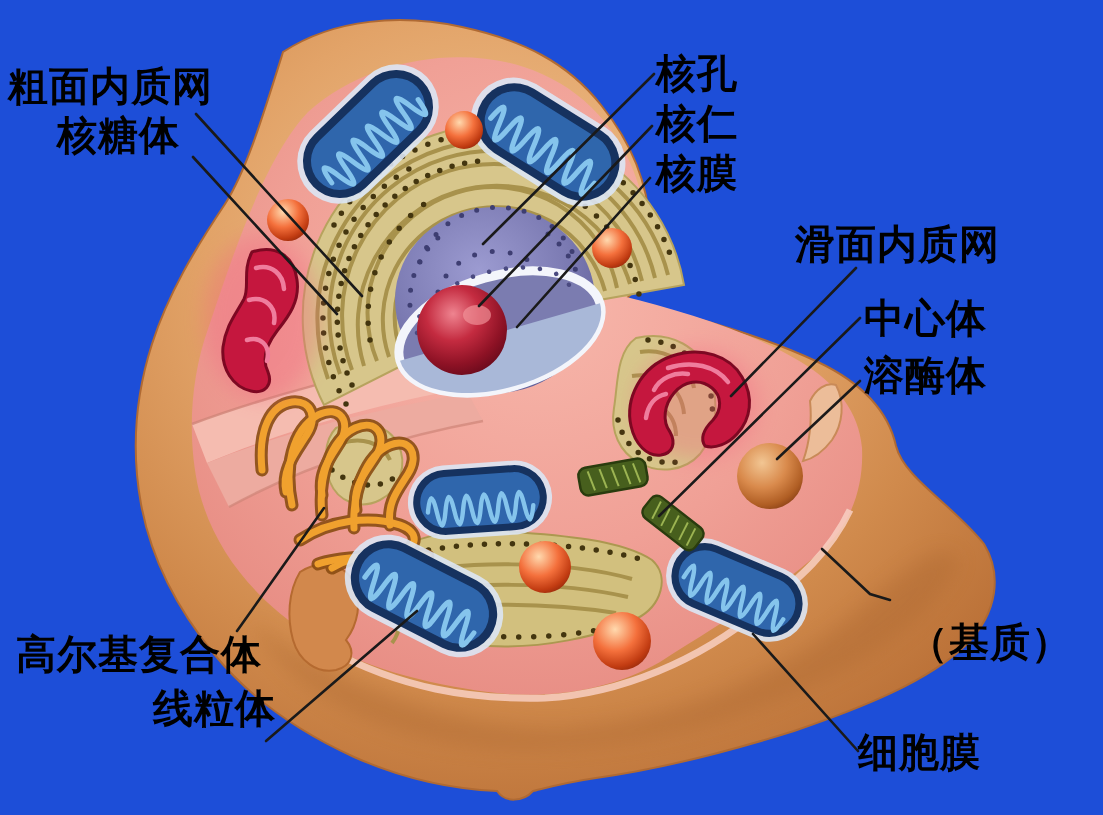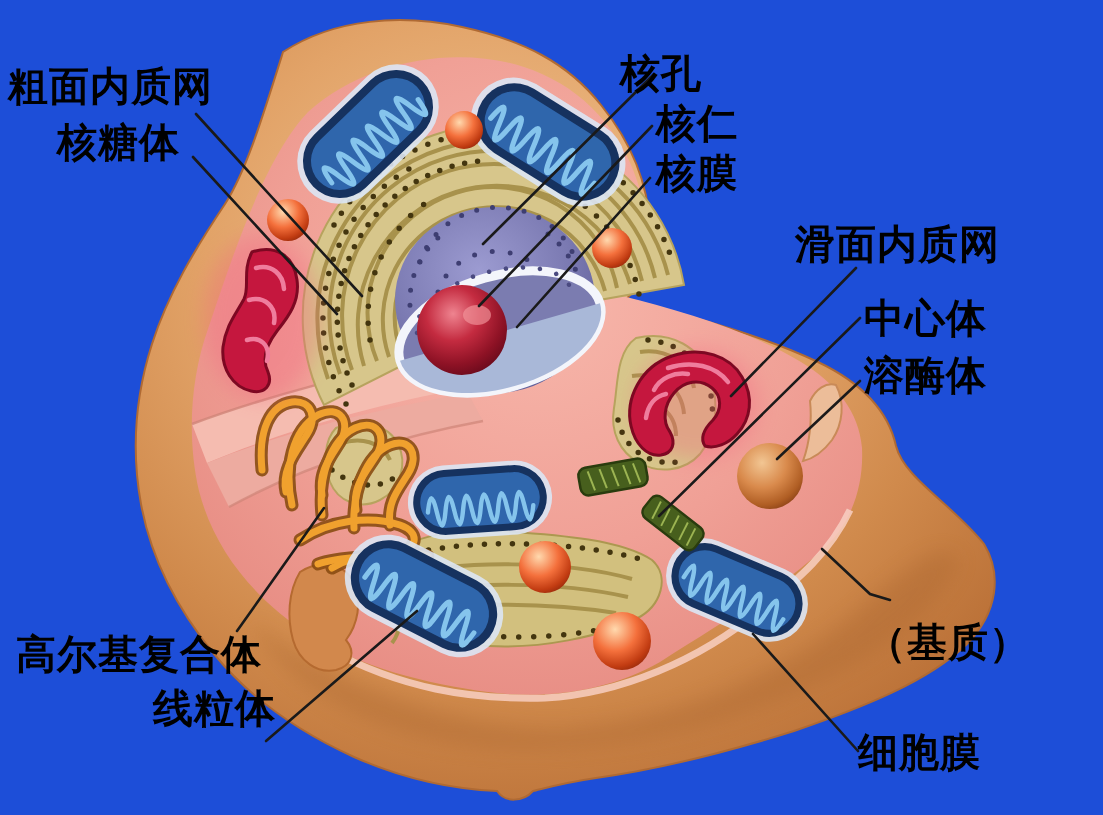--- a/index.html
+++ b/index.html
@@ -272,25 +272,25 @@
     <line x1="860" y1="318" x2="659" y2="516"></line>
     <line x1="860" y1="381" x2="777" y2="459"></line>
     <polyline points="822,549 870,594 890,600"></polyline>
     <line x1="753" y1="634" x2="858" y2="751"></line>
     <line x1="324" y1="508" x2="237" y2="631"></line>
     <line x1="417" y1="611" x2="266" y2="741"></line>
   </g>
 </svg>
 
 <div class="lbl" style="left:8px;top:64px">粗面内质网</div>
-<div class="lbl" style="left:57px;top:120px">核糖体</div>
-<div class="lbl" style="left:620px;top:51px">核孔</div>
+<div class="lbl" style="left:57px;top:113px">核糖体</div>
+<div class="lbl" style="left:656px;top:51px">核孔</div>
 <div class="lbl" style="left:656px;top:101px">核仁</div>
 <div class="lbl" style="left:656px;top:151px">核膜</div>
 <div class="lbl" style="left:795px;top:222px">滑面内质网</div>
 <div class="lbl" style="left:864px;top:296px">中心体</div>
 <div class="lbl" style="left:864px;top:353px">溶酶体</div>
-<div class="lbl" style="left:866px;top:620px">（基质）</div>
+<div class="lbl" style="left:908px;top:620px">（基质）</div>
 <div class="lbl" style="left:858px;top:730px">细胞膜</div>
 <div class="lbl" style="left:16px;top:632px">高尔基复合体</div>
 <div class="lbl" style="left:153px;top:686px">线粒体</div>
 
 </div>
 
 </body></html>

